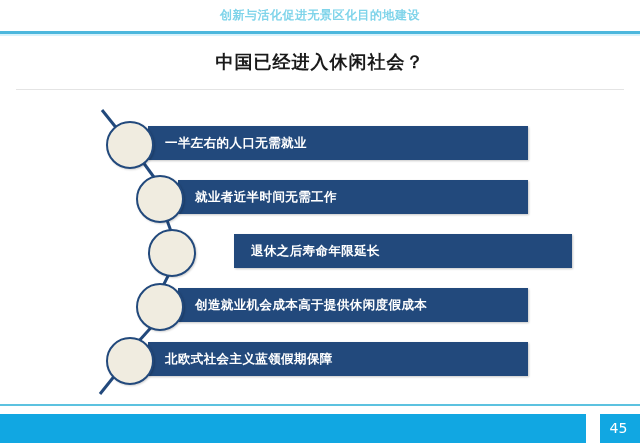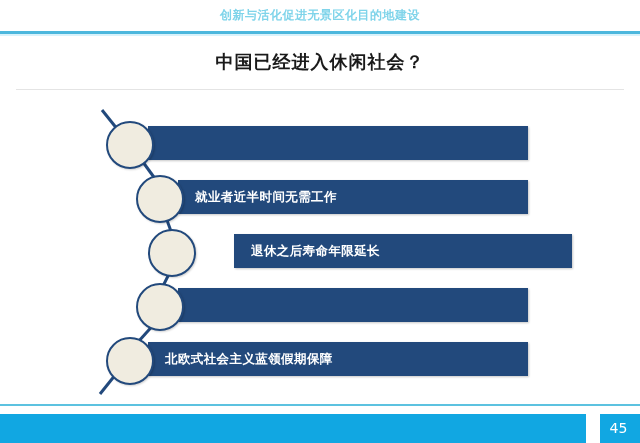--- a/index.html
+++ b/index.html
@@ -187,37 +187,39 @@
 
       <line x1="172" y1="268" x2="162" y2="288" stroke="#22497c" stroke-width="3"></line>
 
       <line x1="156" y1="322" x2="138" y2="342" stroke="#22497c" stroke-width="3"></line>
 
       <line x1="116" y1="374" x2="100" y2="394" stroke="#22497c" stroke-width="3"></line>
     </svg>
 
     <div class="row" style="left:0; top:126px; width:640px;">
       <div class="bar" style="left:148px; width:380px;"></div>
+      <div class="bar-label" style="left:165px;">一半左右的人口无需就业</div>
     </div>
     <div class="node" style="left:106px; top:121px;"></div>
 
     <div class="row" style="left:0; top:180px; width:640px;">
       <div class="bar" style="left:178px; width:350px;"></div>
       <div class="bar-label" style="left:195px;">就业者近半时间无需工作</div>
     </div>
     <div class="node" style="left:136px; top:175px;"></div>
 
     <div class="row" style="left:0; top:234px; width:640px;margin-left:44px;">
       <div class="bar" style="left:190px; width:338px;"></div>
       <div class="bar-label" style="left:207px;">退休之后寿命年限延长</div>
     </div>
     <div class="node" style="left:148px; top:229px;"></div>
 
     <div class="row" style="left:0; top:288px; width:640px;">
       <div class="bar" style="left:178px; width:350px;"></div>
+      <div class="bar-label" style="left:195px;">创造就业机会成本高于提供休闲度假成本</div>
     </div>
     <div class="node" style="left:136px; top:283px;"></div>
 
     <div class="row" style="left:0; top:342px; width:640px;">
       <div class="bar" style="left:148px; width:380px;"></div>
       <div class="bar-label" style="left:165px;text-align:center;">北欧式社会主义蓝领假期保障</div>
     </div>
     <div class="node" style="left:106px; top:337px;"></div>
   </div>
 

